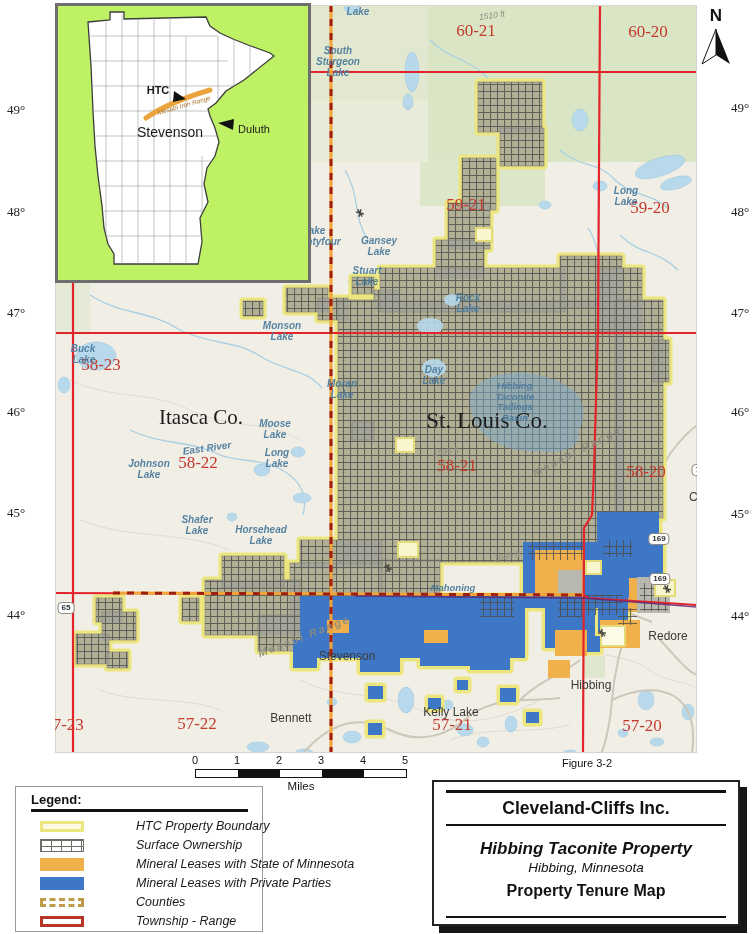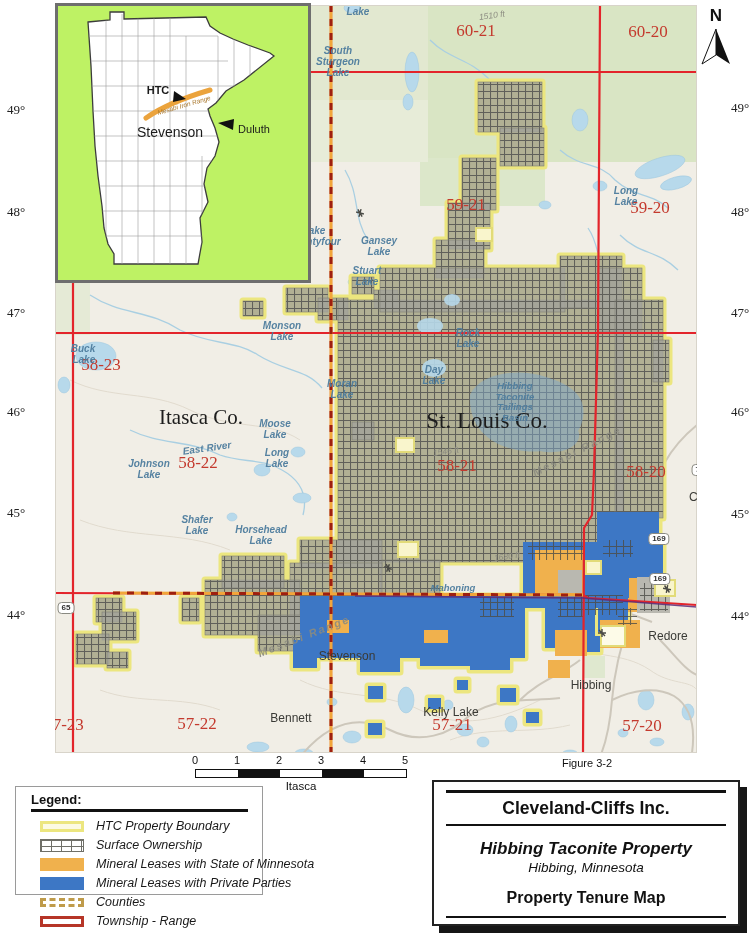--- a/index.html
+++ b/index.html
@@ -27,45 +27,45 @@
   
   #north{left:694px;top:6px;width:44px;height:62px;text-align:center;}
   #north .n{font-size:17px;font-weight:bold;color:#111;}
   
   #scalebar{left:195px;top:754px;width:212px;height:46px;}
   #scale-ticks span{position:absolute;top:0;transform:translateX(-50%);font-size:11px;color:#111;}
   #scale-bar{position:absolute;left:0;top:15px;width:210px;height:7px;border:1px solid #111;display:flex;}
   #scale-bar div{flex:1;}
   #scale-unit{position:absolute;left:50%;top:26px;transform:translateX(-50%);font-size:11.5px;color:#111;}
   
-  #legend{left:15px;top:786px;width:248px;height:109px;background:#fff;border:1.5px solid #9a9a9a;
+  #legend{left:15px;top:786px;width:248px;height:146px;background:#fff;border:1.5px solid #9a9a9a;
           box-sizing:border-box;}
   #legend-header{font-weight:bold;font-size:13px;color:#111;margin:5px 0 2px 15px;}
   #legend-rule{height:2.5px;background:#111;margin:0 14px 5px 15px;}
   .lg-row{display:flex;align-items:center;height:19px;margin-left:24px;}
   .lg-sw{width:44px;margin-right:12px;flex:none;box-sizing:border-box;}
-  .lg-label{font-style:italic;font-size:12.5px;color:#1a1a1a;white-space:nowrap;}
+  .lg-label{font-style:italic;font-size:12.5px;color:#1a1a1a;white-space:nowrap;margin-left:40px;}
   .sw-boundary{height:11px;background:#fcfae3;border:3px solid #ece67f;}
   .sw-surface{height:13px;background:
       repeating-linear-gradient(#6f6f68 0,#6f6f68 1px,transparent 1px,transparent 6px),
       repeating-linear-gradient(90deg,#6f6f68 0,#6f6f68 1px,transparent 1px,transparent 10px),#fff;
       border:1px solid #6f6f68;}
   .sw-state-lease{height:13px;background:#f0b14d;}
   .sw-private-lease{height:13px;background:#3d77c5;}
   .sw-counties{height:9px;border:3px dashed #bf9b4a;background:transparent;}
   .sw-township-range{height:11px;background:#fff;border:3px solid #b63527;}
   
   #figure-label{left:432px;top:757px;width:310px;text-align:center;font-size:11px;color:#111;}
   #title-block{left:432px;top:780px;width:308px;height:146px;background:#fff;border:2px solid #222;
                box-shadow:7px 7px 0 #161616;box-sizing:border-box;text-align:center;}
   .tb-rule{height:2.5px;background:#111;margin:0 12px;}
   #tb-company{font-size:17.5px;font-weight:bold;color:#111;margin:5px 0;}
   #tb-property{font-size:17px;font-weight:bold;font-style:italic;color:#111;margin-top:13px;}
   #tb-location{font-size:13.5px;font-style:italic;color:#111;margin-top:1px;}
-  #tb-maptitle{font-size:16px;font-weight:bold;color:#111;margin-top:14px;}
+  #tb-maptitle{font-size:16px;font-weight:bold;color:#111;margin-top:7px;}
   #tb-bottom{position:absolute;bottom:6px;left:0;right:0;}
 </style>
 </head>
 <body>
 
 <div id="stage">
 
   <svg class="abs" width="755" height="934" style="left:0;top:0">
     <defs>
       <clipPath id="mapclip">
@@ -369,21 +369,21 @@
       <div class="lbl lbl-lake" style="left: 324px; top: 241px;">Gansey
 Lake</div>
       <div class="lbl lbl-lake" style="left: 312px; top: 271px;">Stuart
 Lake</div>
       <div class="lbl lbl-lake" style="left: 227px; top: 326px;">Monson
 Lake</div>
       <div class="lbl lbl-lake" style="left: 28px; top: 349px; text-align: right;">Buck
 Lake</div>
       <div class="lbl lbl-lake" style="left: 287px; top: 384px;">Moran
 Lake</div>
-      <div class="lbl lbl-lake" style="left: 413px; top: 298px; margin-top: 35px;">Rock
+      <div class="lbl lbl-lake" style="left: 413px; top: 298px;">Rock
 Lake</div>
       <div class="lbl lbl-lake" style="left: 379px; top: 370px;">Day
 Lake</div>
       <div class="lbl lbl-lake" style="left: 220px; top: 424px;">Moose
 Lake</div>
       <div class="lbl lbl-lake" style="left: 222px; top: 453px;">Long
 Lake</div>
       <div class="lbl lbl-lake" style="left: 94px; top: 464px;">Johnson
 Lake</div>
       <div class="lbl lbl-lake" style="left: 206px; top: 486px; margin-top: 44px;">Horsehead
@@ -484,21 +484,21 @@
         <span style="left: 168px;">4</span>
         <span style="left: 210px;">5</span>
       </div>
     <div id="scale-bar">
         <div style="background: rgb(255, 255, 255);"></div>
         <div style="background: rgb(17, 17, 17);"></div>
         <div style="background: rgb(255, 255, 255);"></div>
         <div style="background: rgb(17, 17, 17);"></div>
         <div style="background: rgb(255, 255, 255);"></div>
       </div>
-    <div id="scale-unit">Itasca</div>
+    <div id="scale-unit">Miles</div>
   </div>
 
   <div class="abs" id="legend">
     <div id="legend-header">Legend:</div>
     <div id="legend-rule"></div>
     <div id="legend-items">
         <div class="lg-row">
           <div class="lg-sw sw-boundary"></div>
           <div class="lg-label">HTC Property Boundary</div>
         </div>

